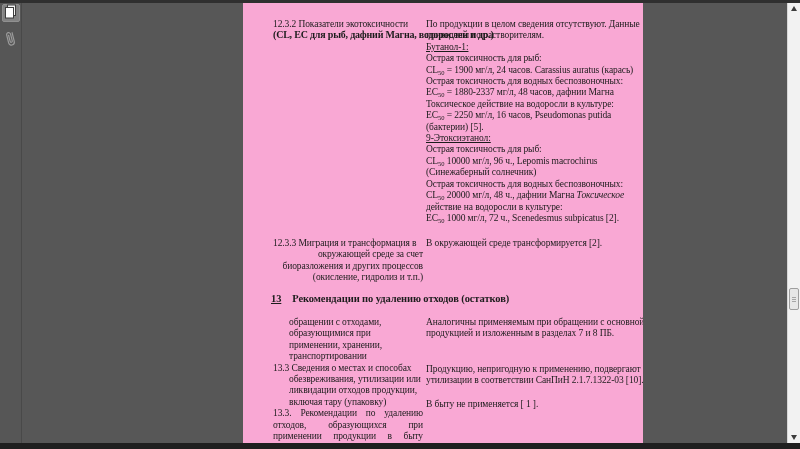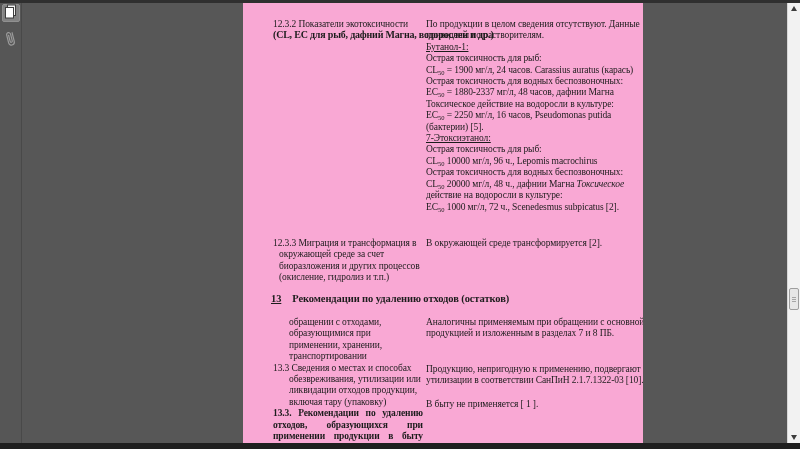--- a/index.html
+++ b/index.html
@@ -33,23 +33,23 @@
   .row{position:absolute;left:0;top:0;width:400px;}
   .row-ecotox{top:16px;}
   .row-migration{top:235px;}
   .row-waste{top:314px;}
   .col-label{position:absolute;left:30px;width:150px;}
   .col-content{position:absolute;left:183px;width:215px;}
   .line{font-size:9.5px;line-height:11.4px;white-space:nowrap;letter-spacing:-0.1px;}
   .line.small{font-size:10px;line-height:10px;font-weight:600;letter-spacing:-0.2px;text-align:right;}
   .line.italic{}
   .line.underline{text-decoration:underline;}
-  .line.ind1{padding-left:6px;}
+  .line.ind1{padding-left:6px;text-align:right;}
   .line.ind2{padding-left:16px;}
-  .line.justify{white-space:normal;text-align:justify;text-align-last:justify;font-weight:bold;}
+  .line.justify{white-space:normal;text-align:justify;text-align-last:justify;}
   .line.gap-lg{margin-top:24px;}
   .line.gap-sm{margin-top:12px;}
   .line sub{font-size:6.5px;line-height:0;vertical-align:-2px;letter-spacing:0;}
   .line .seg-italic{font-style:italic;}
   .sec-header{position:absolute;left:28px;top:290px;font-weight:bold;font-size:10.5px;white-space:nowrap;letter-spacing:-0.1px;}
   .sec-header .sec-num{margin-right:11px;text-decoration:underline;}
 </style>
 </head>
 <body>
 
@@ -84,23 +84,24 @@
         <div class="line">По продукции в целом сведения отсутствуют. Данные</div>
         <div class="line">приведены по растворителям.</div>
         <div class="line underline">Бутанол-1:</div>
         <div class="line italic">Острая токсичность для рыб:</div>
         <div class="line"><span>CL</span><sub>50</sub><span> = 1900 мг/л, 24 часов. Carassius auratus (карась)</span></div>
         <div class="line italic">Острая токсичность для водных беспозвоночных:</div>
         <div class="line"><span>ЕС</span><sub>50</sub><span> = 1880-2337 мг/л, 48 часов, дафнии Магна</span></div>
         <div class="line italic">Токсическое действие на водоросли в культуре:</div>
         <div class="line"><span>ЕС</span><sub>50</sub><span> = 2250 мг/л, 16 часов, Pseudomonas putida</span></div>
         <div class="line">(бактерии) [5].</div>
-        <div class="line underline">7-Этоксиэтанол:</div>
+        <div class="line underline">9-Этоксиэтанол:</div>
         <div class="line italic">Острая токсичность для рыб:</div>
         <div class="line"><span>CL</span><sub>50</sub><span> 10000 мг/л, 96 ч., Lepomis macrochirus</span></div>
+        <div class="line">(Синежаберный солнечник)</div>
         <div class="line italic">Острая токсичность для водных беспозвоночных:</div>
         <div class="line"><span>CL</span><sub>50</sub><span> 20000 мг/л, 48 ч., дафнии Магна </span><span class="seg-italic">Токсическое</span></div>
         <div class="line italic">действие на водоросли в культуре:</div>
         <div class="line"><span>EC</span><sub>50</sub><span> 1000 мг/л, 72 ч., Scenedesmus subpicatus [2].</span></div>
       </div>
   </div>
 
   <div class="row row-migration">
     <div class="col-label" id="label-migration">
         <div class="line">12.3.3 Миграция и трансформация в</div>

